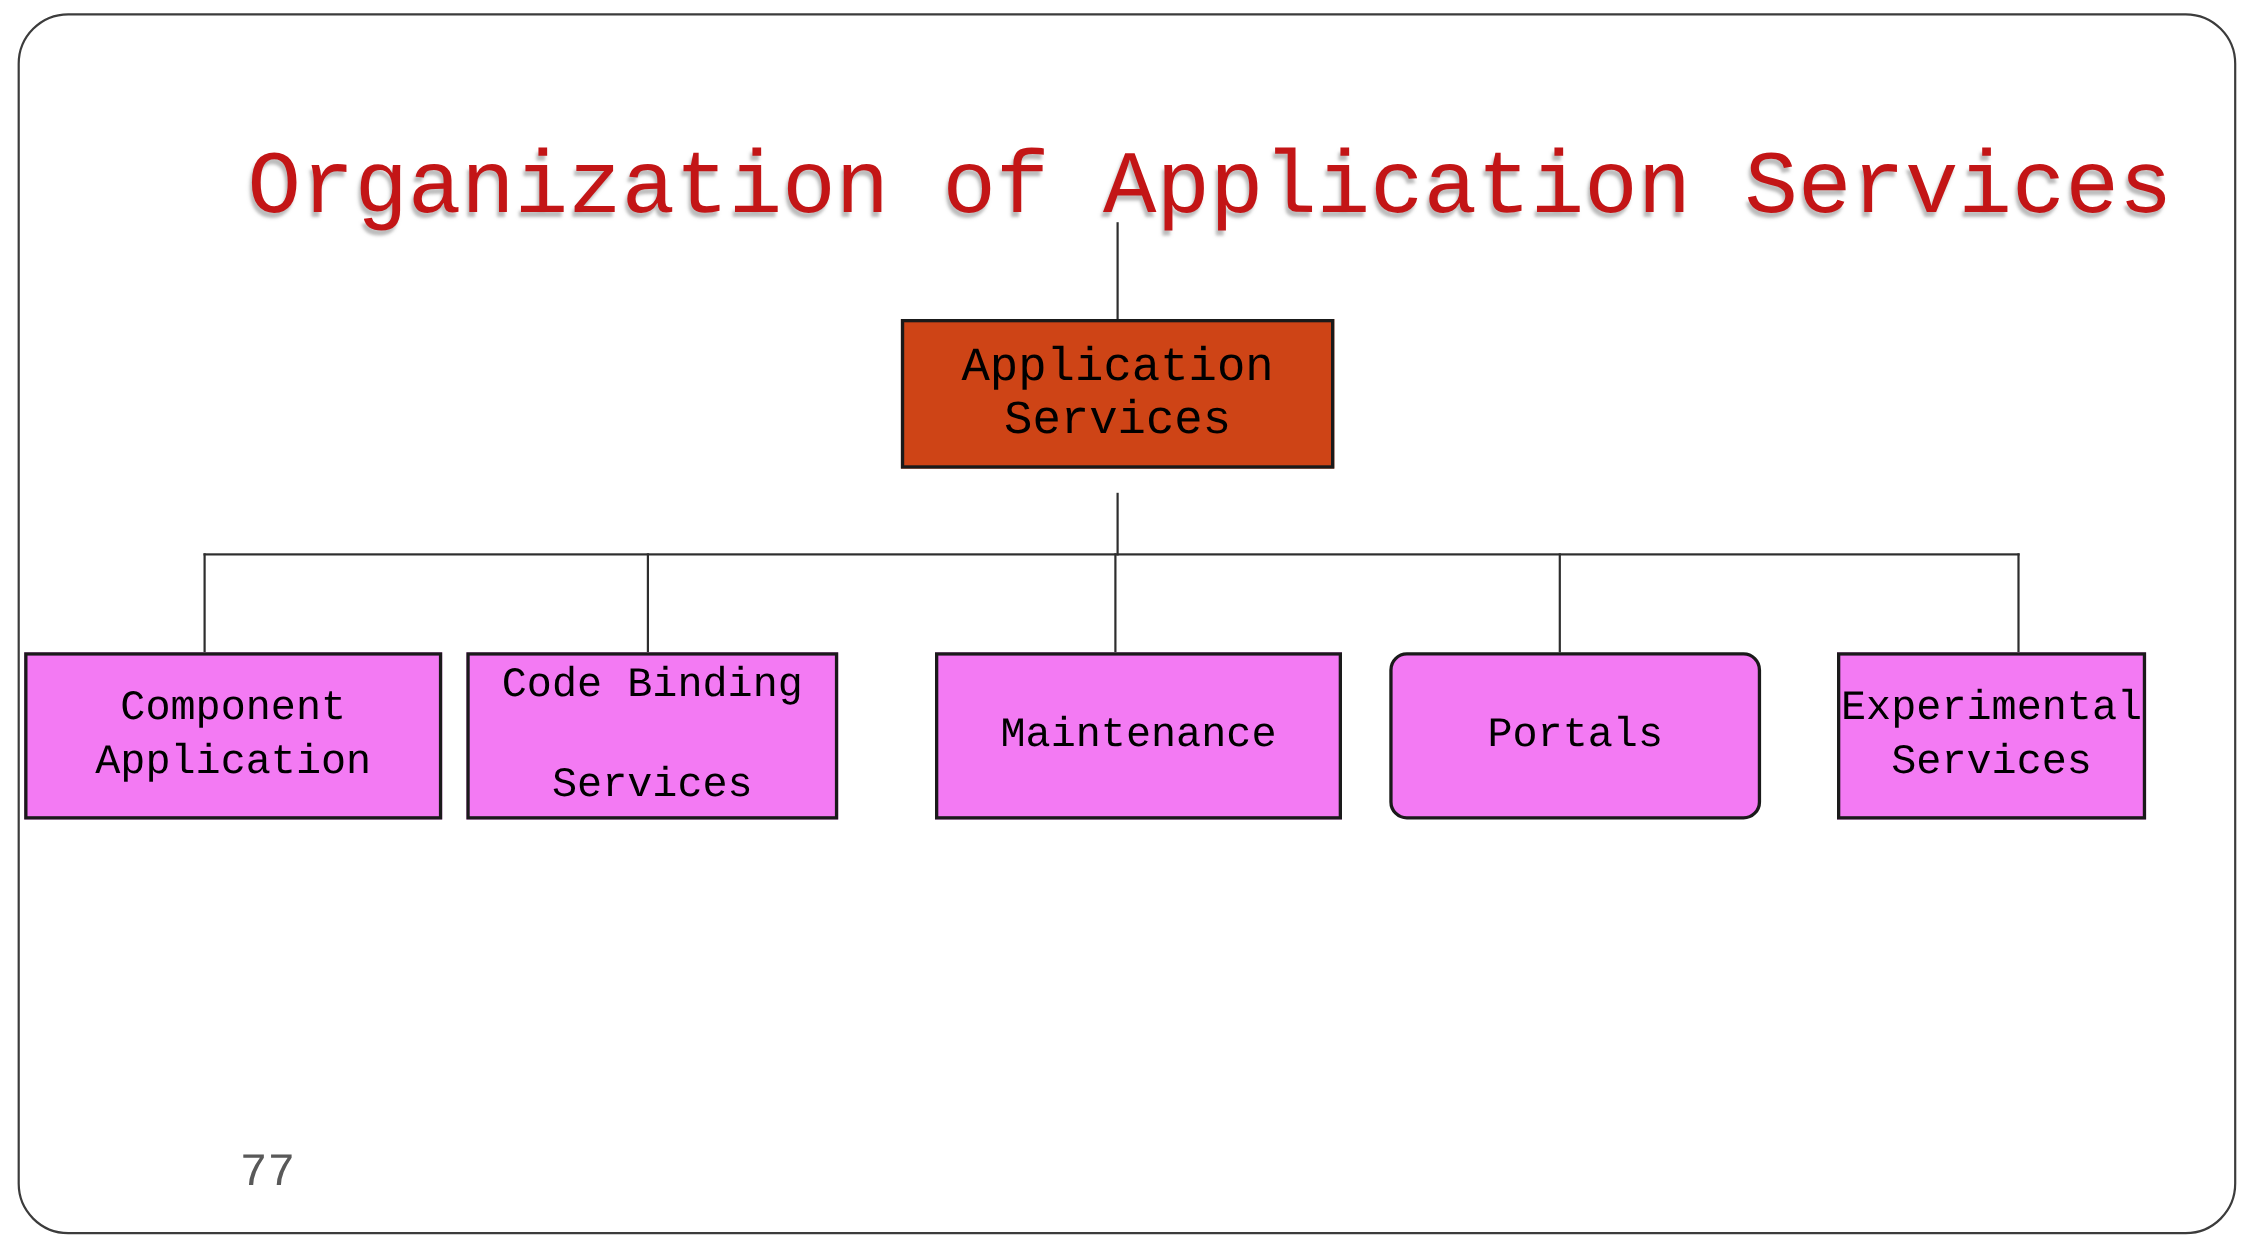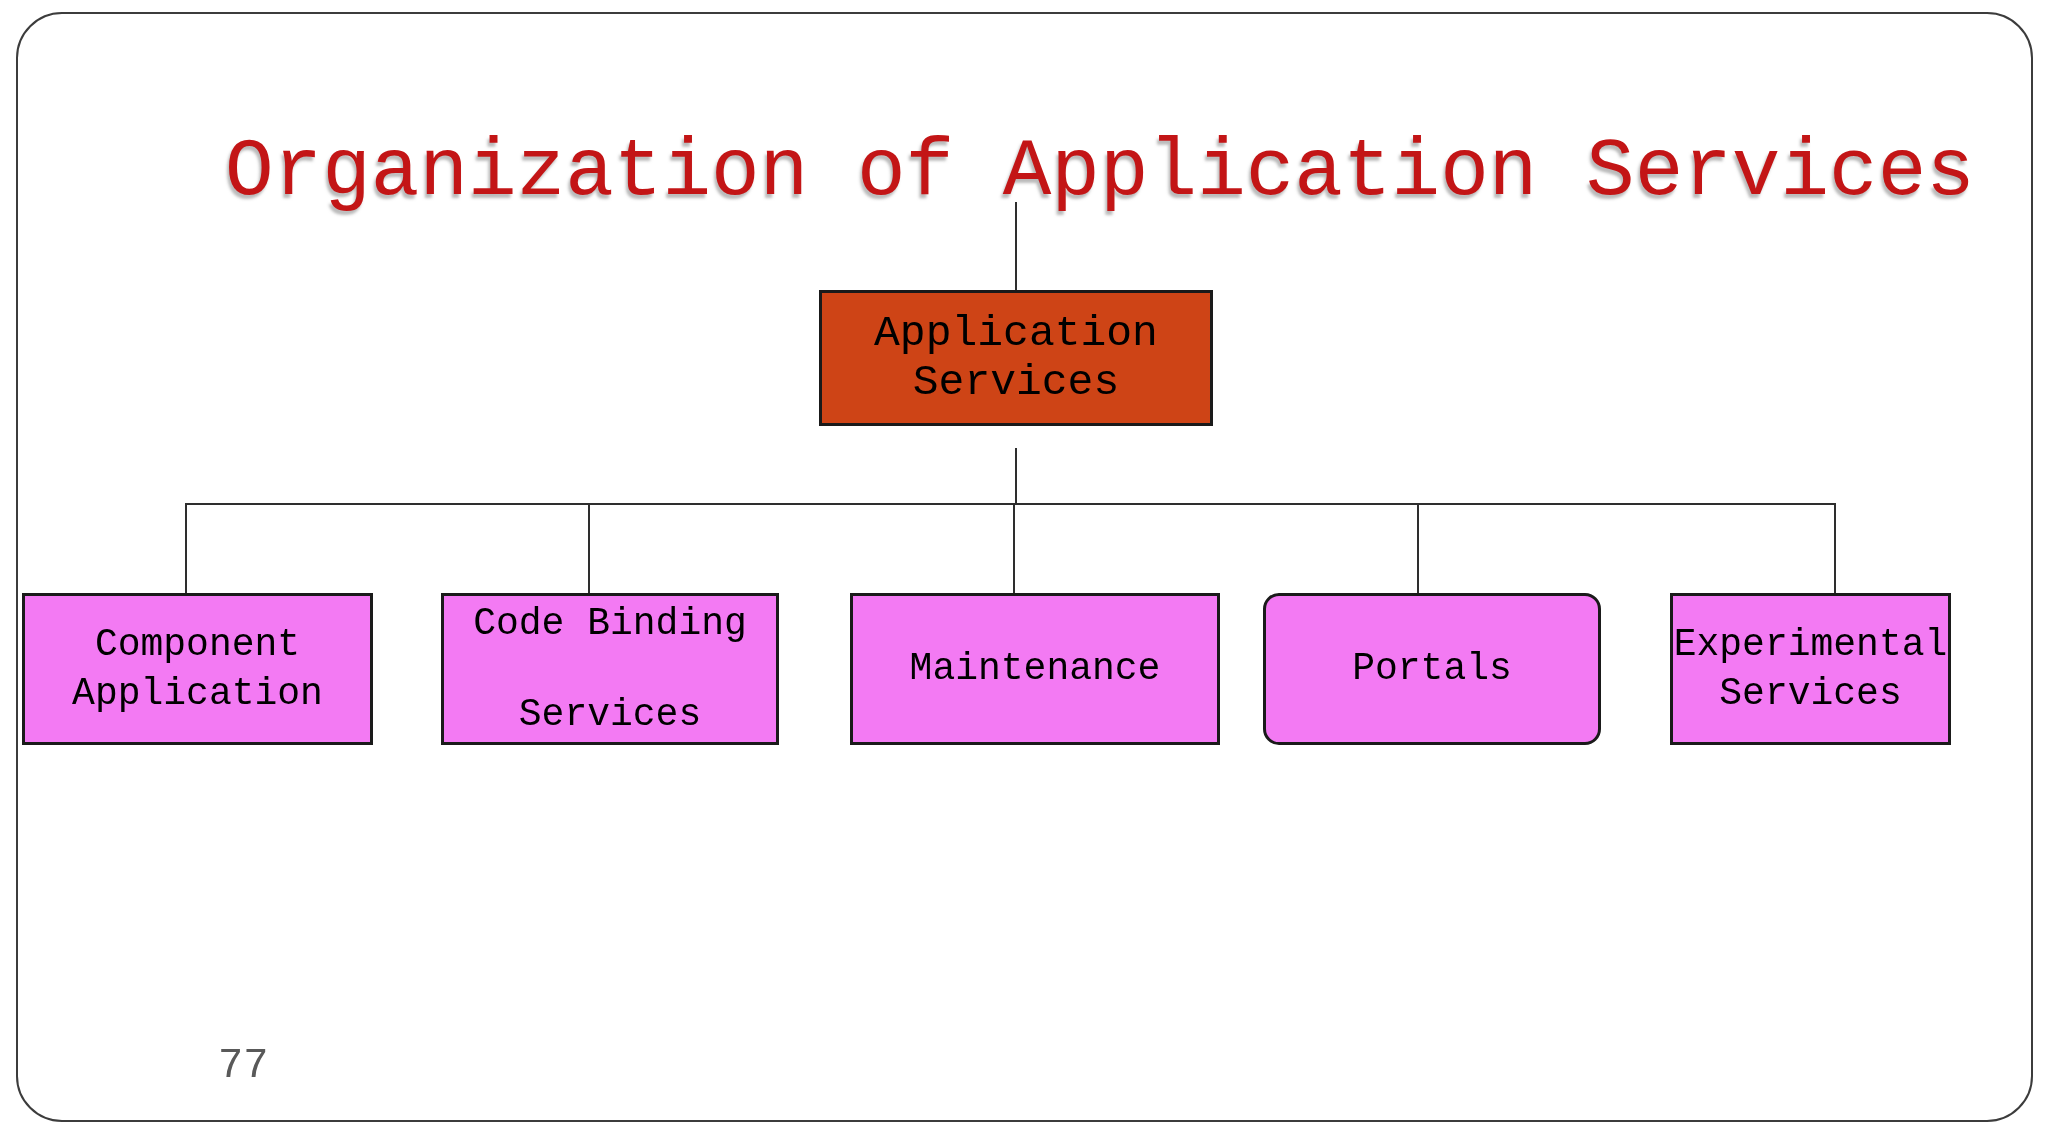--- a/index.html
+++ b/index.html
@@ -41,22 +41,22 @@
   .node.root{
     left:819px;top:290px;width:394px;height:136px;
     background:var(--root-fill);font-size:43px;line-height:1.15;
   }
   .node.child{
     top:593px;height:152px;
     background:var(--child-fill);font-size:38px;line-height:1.3;
   }
   .node span{display:block;}
 
-  #child-0{left:22px;width:351px;}
-  #child-1{left:441px;width:338px;gap:42px;}
+  #child-0{left:22px;width:380px;}
+  #child-1{left:424px;width:338px;gap:42px;}
   #child-2{left:850px;width:370px;}
   #child-3{left:1263px;width:338px;border-radius:16px;}
   #child-4{left:1670px;width:281px;}
 
   .page-number{
     position:absolute;left:218px;top:1042px;
     font-size:42px;color:var(--page-number-color);
   }
 </style>
 </head>

